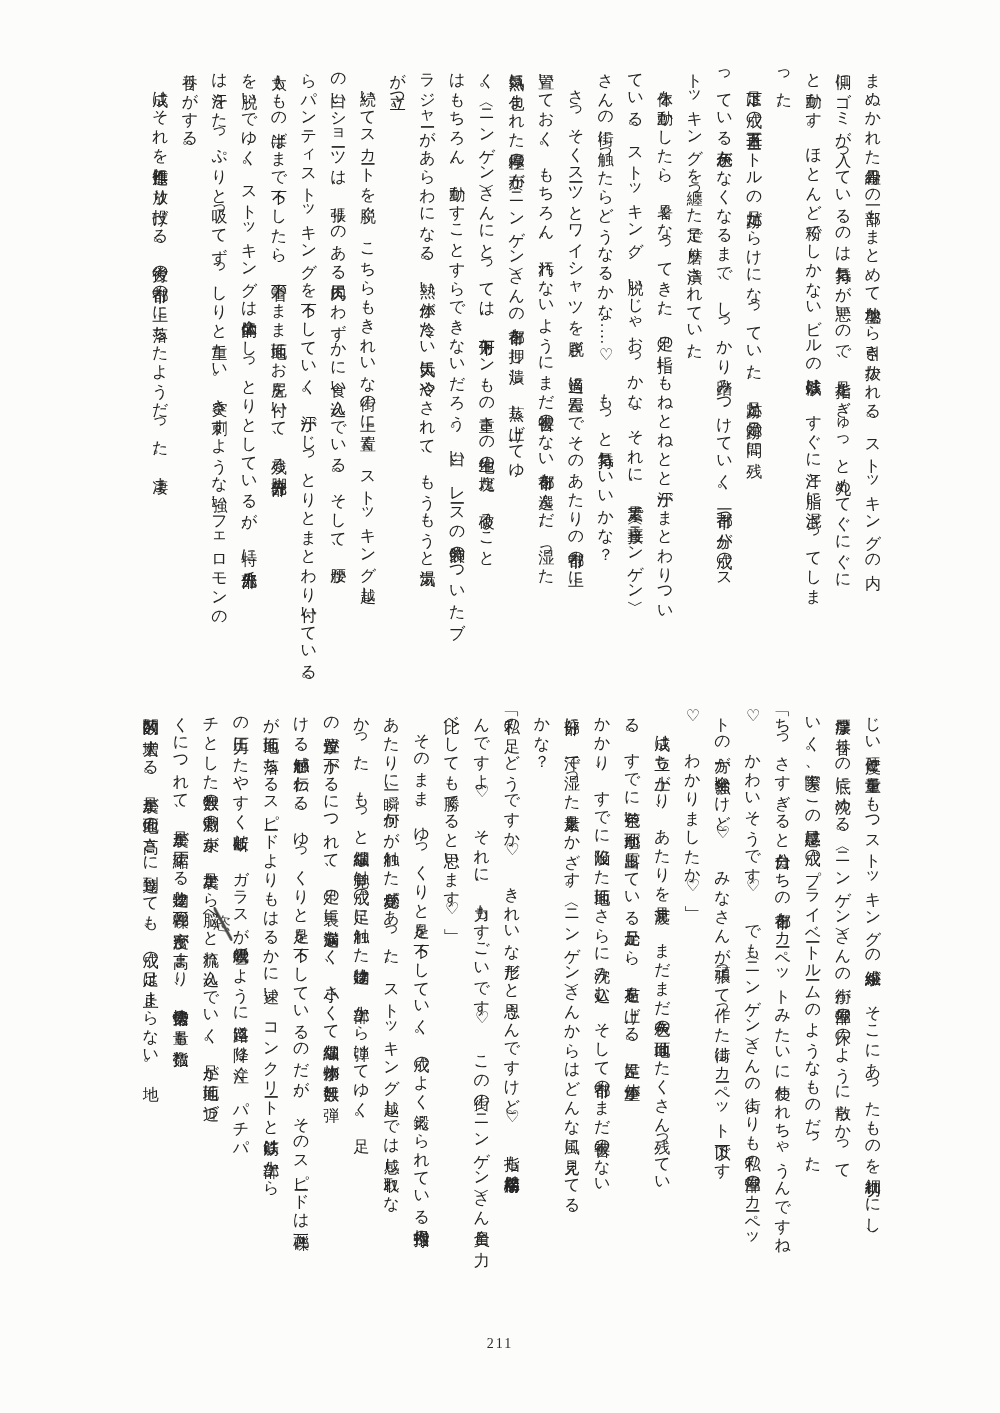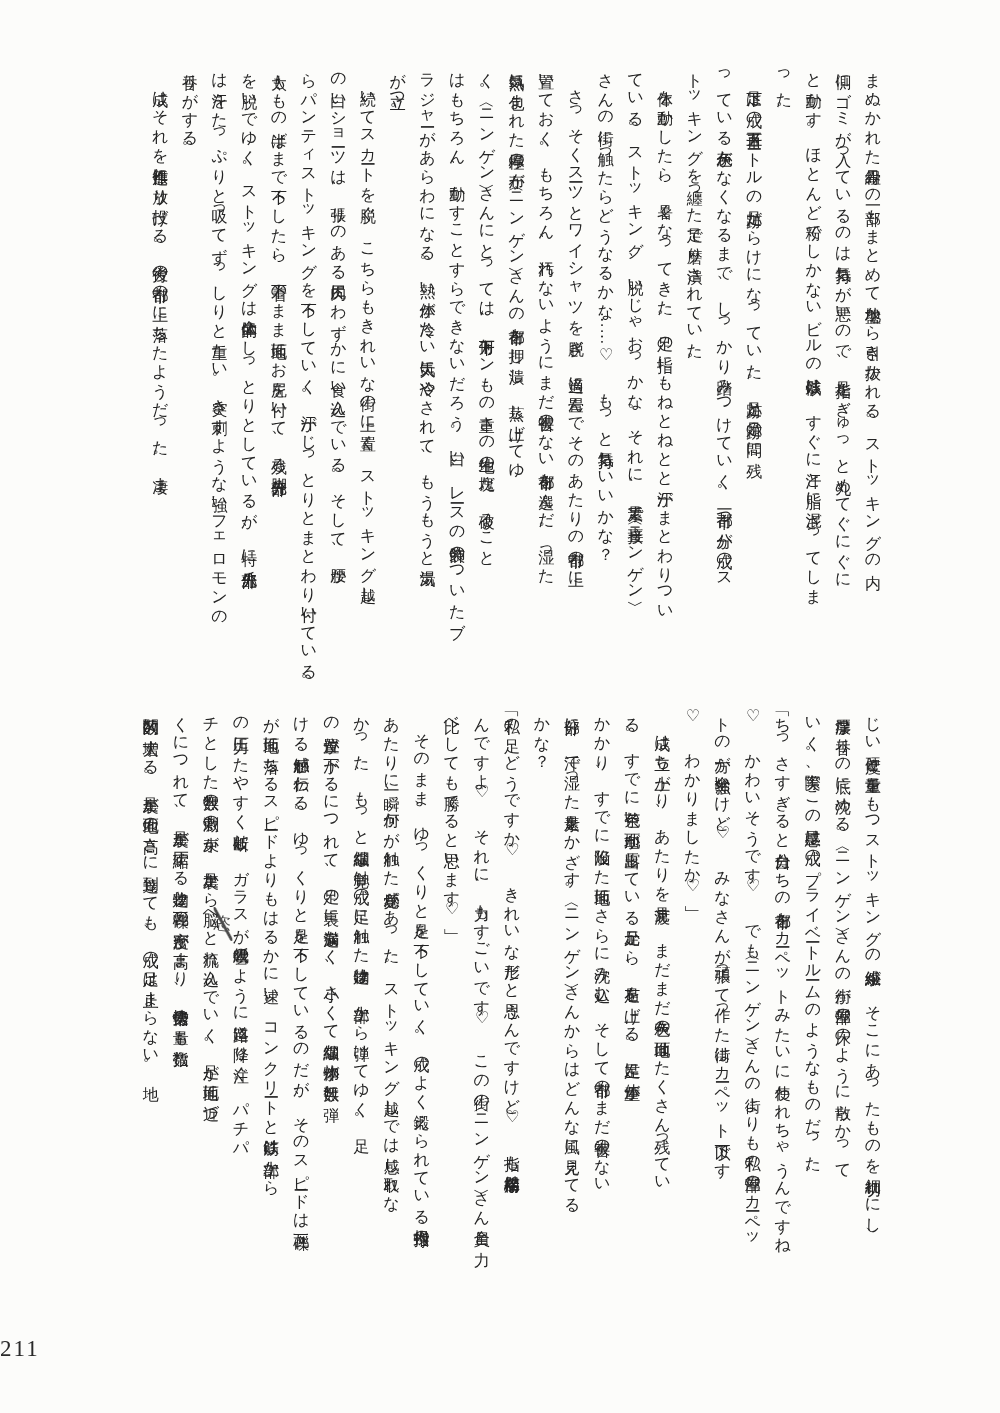--- a/index.html
+++ b/index.html
@@ -42,21 +42,22 @@
     top: 706px;
     right: 112px;
     height: 612px;
     line-height: 30.1px;
   }
   .page-number {
     position: absolute;
     top: 1336px;
     left: 0;
     width: 100%;
-    font-size: 23px;
+    text-align: center;
+    font-size: 14px;
     letter-spacing: 2px;
     color: #2a2a2a;
   }
   
   .artifact {
     position: absolute;
     top: 202px;
     left: 76px;
     font-size: 17px;
     color: #3a3a3a;

